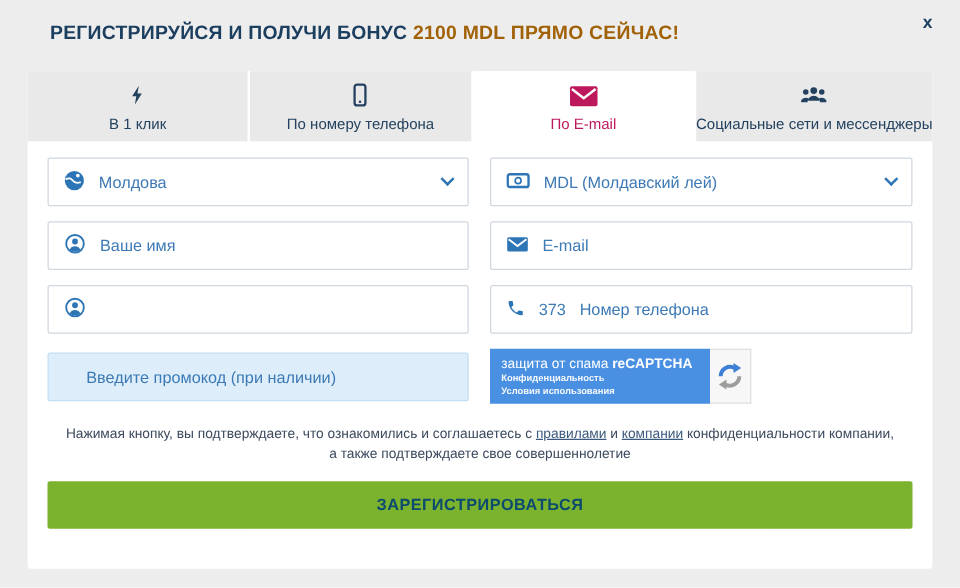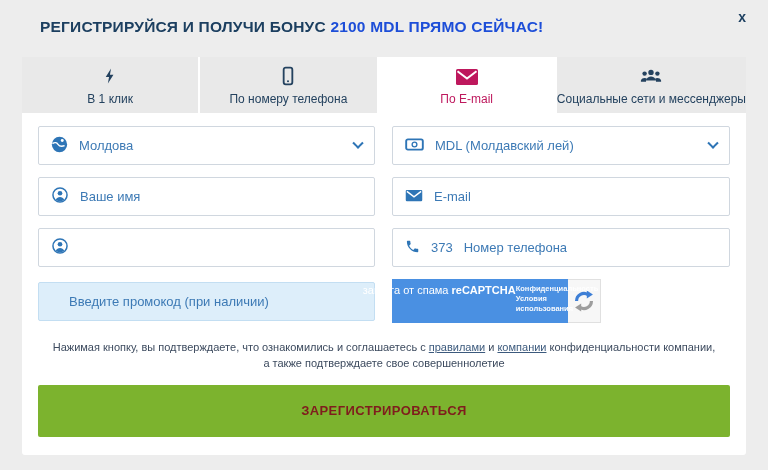--- a/index.html
+++ b/index.html
@@ -6,21 +6,21 @@
   html,body { width:768px; height:470px; }
   body {
     font-family:"Liberation Sans","DejaVu Sans",sans-serif;
     background:#ededed;
     position:relative;
     overflow:hidden;
   }
   
   .header { position:absolute; left:40px; top:18px; right:40px; }
   .title { font-size:15.5px; font-weight:700; letter-spacing:.2px; color:#1c3f60; }
-  .title .accent { color:#1d4ed8; }
+  .title .accent { color:#a16207; }
   .close-btn {
     position:absolute; top:6px; right:18px;
     font-size:14px; font-weight:700; color:#1c3f60;
     cursor:pointer; line-height:1; padding:4px;
   }
   
   .panel {
     position:absolute; left:22px; top:57px; width:724px; height:398px;
     background:#fff; border-radius:0 0 3px 3px;
   }
@@ -57,40 +57,40 @@
   }
   .prefix { color:#3d7ab5; font-size:13px; }
   .promo-field {
     background:#ddeefa; border-color:#c3def2; padding-left:30px; cursor:text;
   }
   .promo-field input { background:transparent; }
   
   .recaptcha { display:flex; height:44px; width:209px; }
   .rc-text {
     background:#4a90e2; color:#fff; width:176px; padding:5px 8px 4px 9px;
-    display:flex; flex-direction:row; justify-content:center;
+    display:flex; flex-direction:column; justify-content:center;
   }
   .rc-line1 { font-size:11px; line-height:1.25; white-space:nowrap; }
   .rc-line1 b { font-weight:700; }
   .rc-line2 { font-size:7.5px; line-height:1.35; font-weight:700; opacity:.95; width:110px; }
   .rc-logo {
     width:33px; background:#f7f7f7; border:1px solid #e0e0e0; border-left:none;
     display:flex; align-items:center; justify-content:center;
   }
   
   .disclaimer {
     margin:17px auto 0 auto; width:96%; text-align:center;
     font-size:11px; line-height:1.45; color:#3c4a5e;
   }
   .disclaimer a { color:#3c5a7d; text-decoration:underline; cursor:pointer; }
   
   .submit-btn {
-    display:block; width:100%; height:52px; margin-top:13px;
+    display:block; width:100%; height:38px; margin-top:13px;
     background:#7cb32e; border:none; border-radius:2px; cursor:pointer;
-    color:#7f1d1d; font-family:inherit; font-size:13px; font-weight:700; letter-spacing:.4px;
+    color:#0c4a6e; font-family:inherit; font-size:13px; font-weight:700; letter-spacing:.4px;
   }
 </style>
 </head>
 <body>
 
 <div class="header">
   <div class="title">
     <span>РЕГИСТРИРУЙСЯ И ПОЛУЧИ БОНУС</span>
     <span class="accent">2100 MDL ПРЯМО СЕЙЧАС!</span>
   </div>

